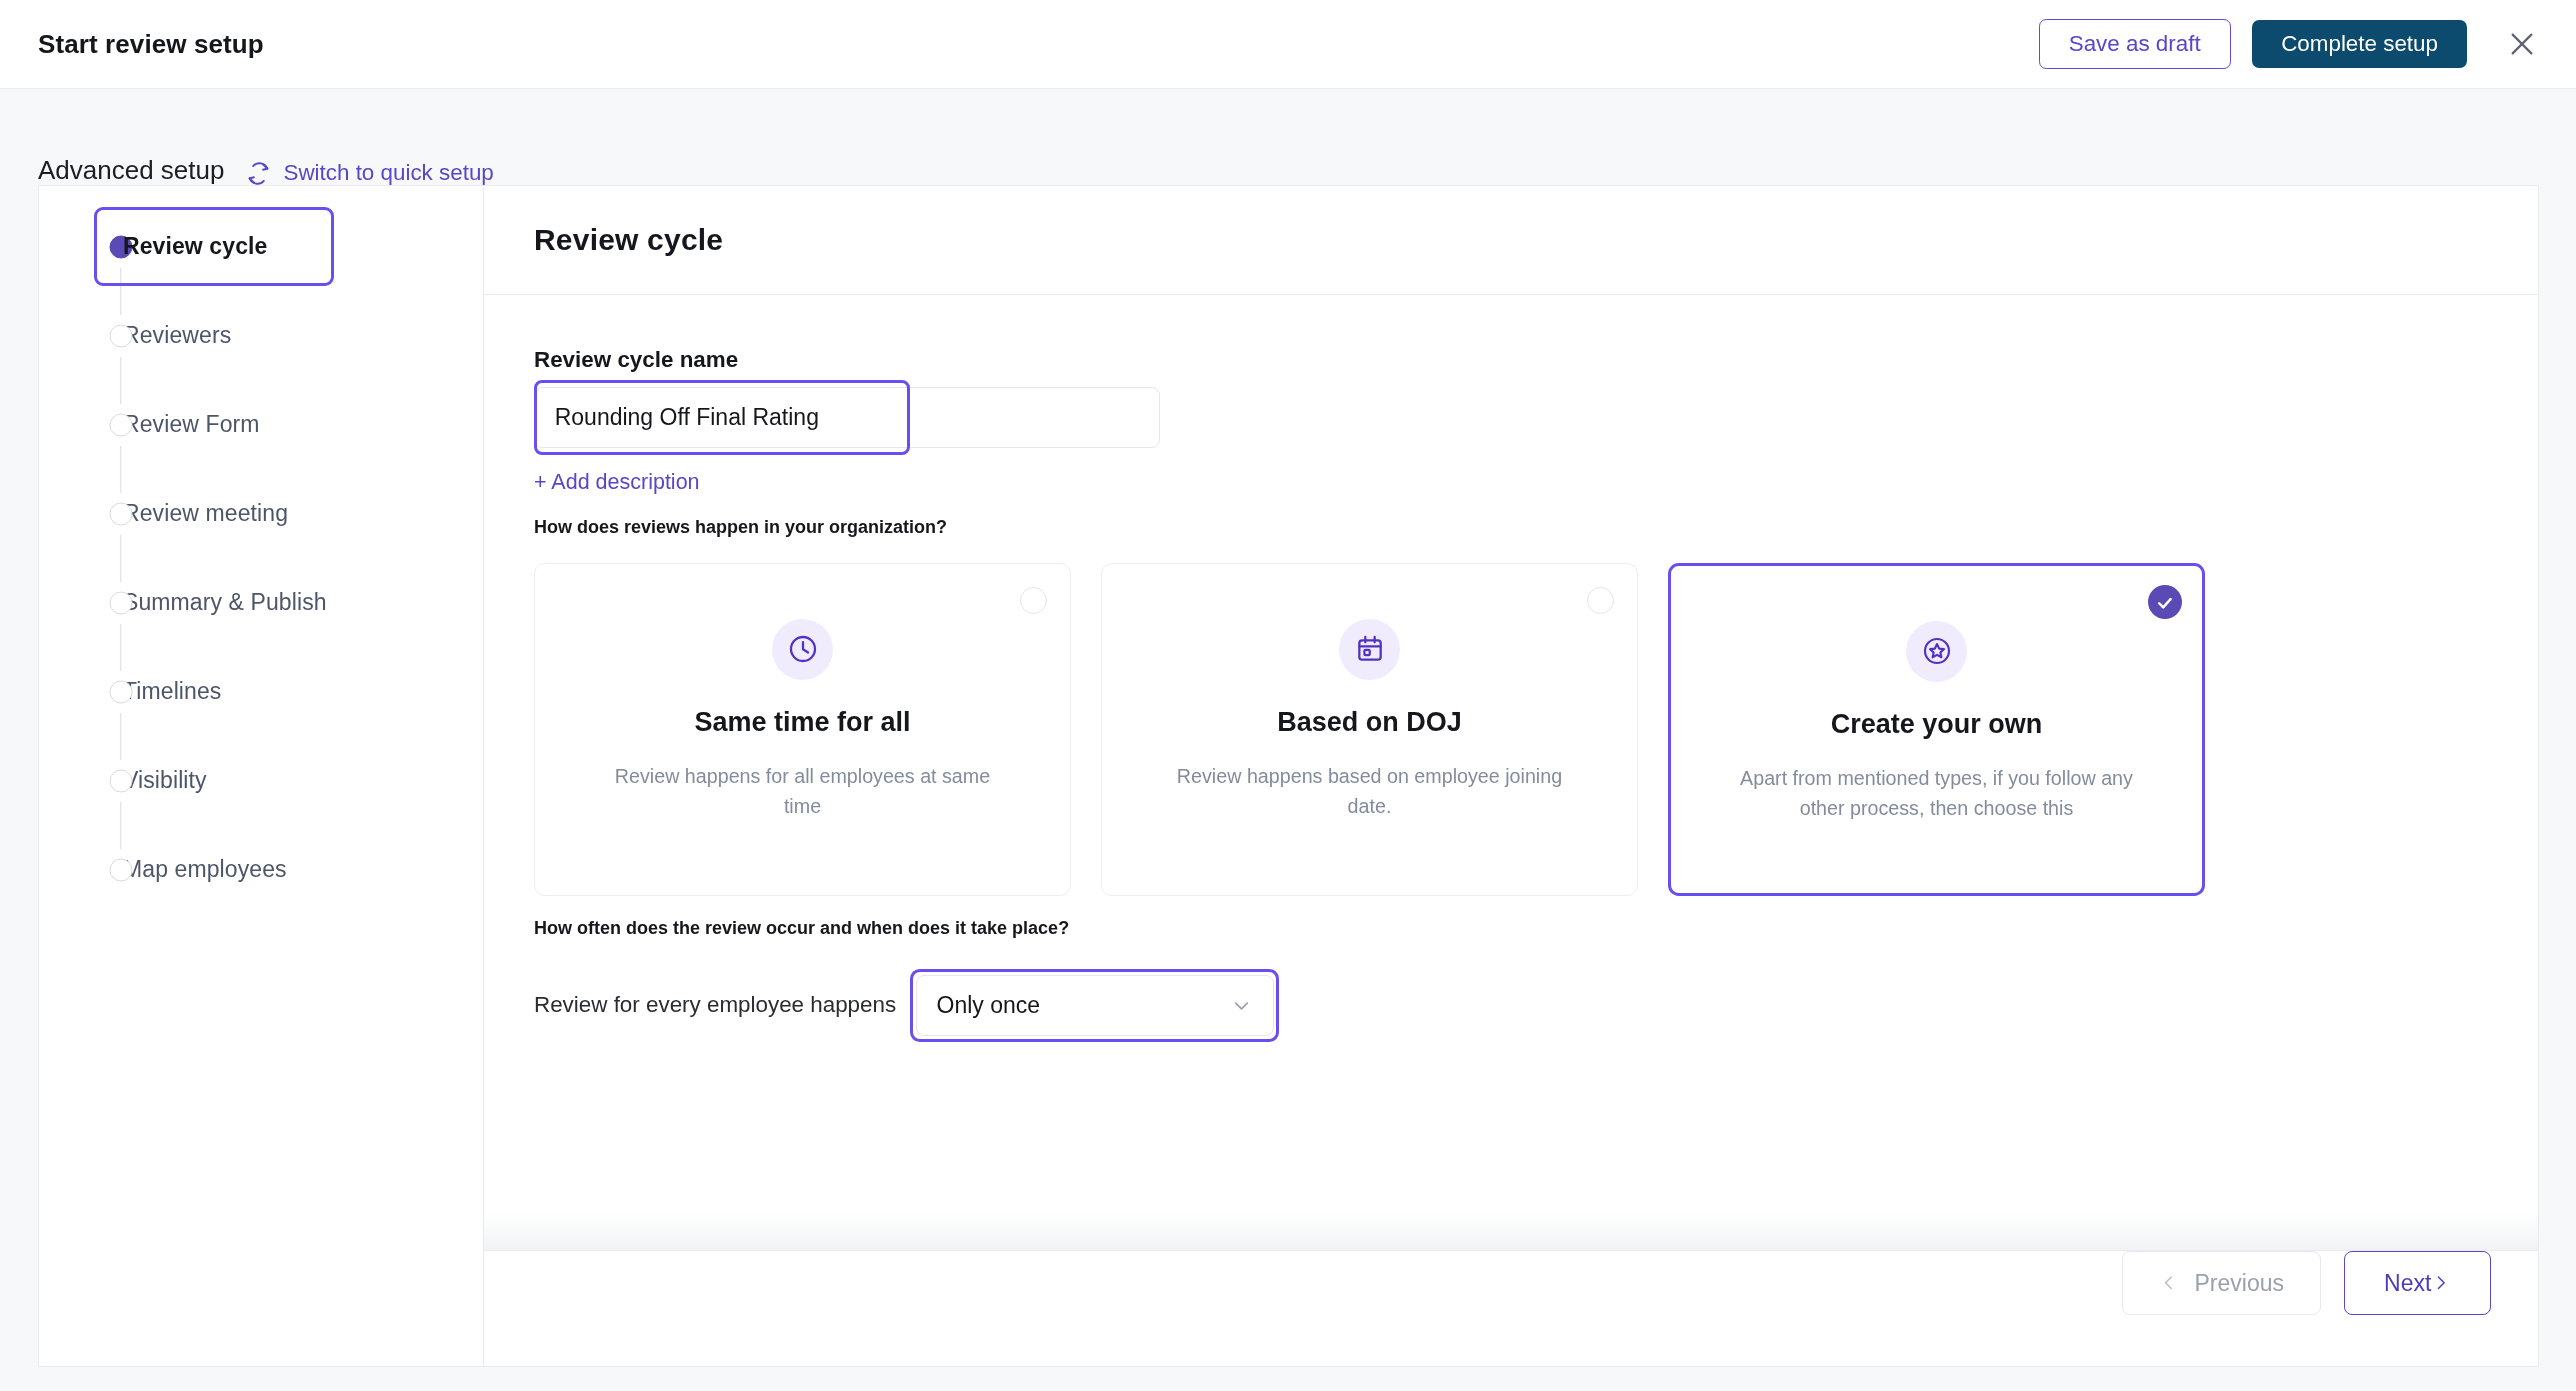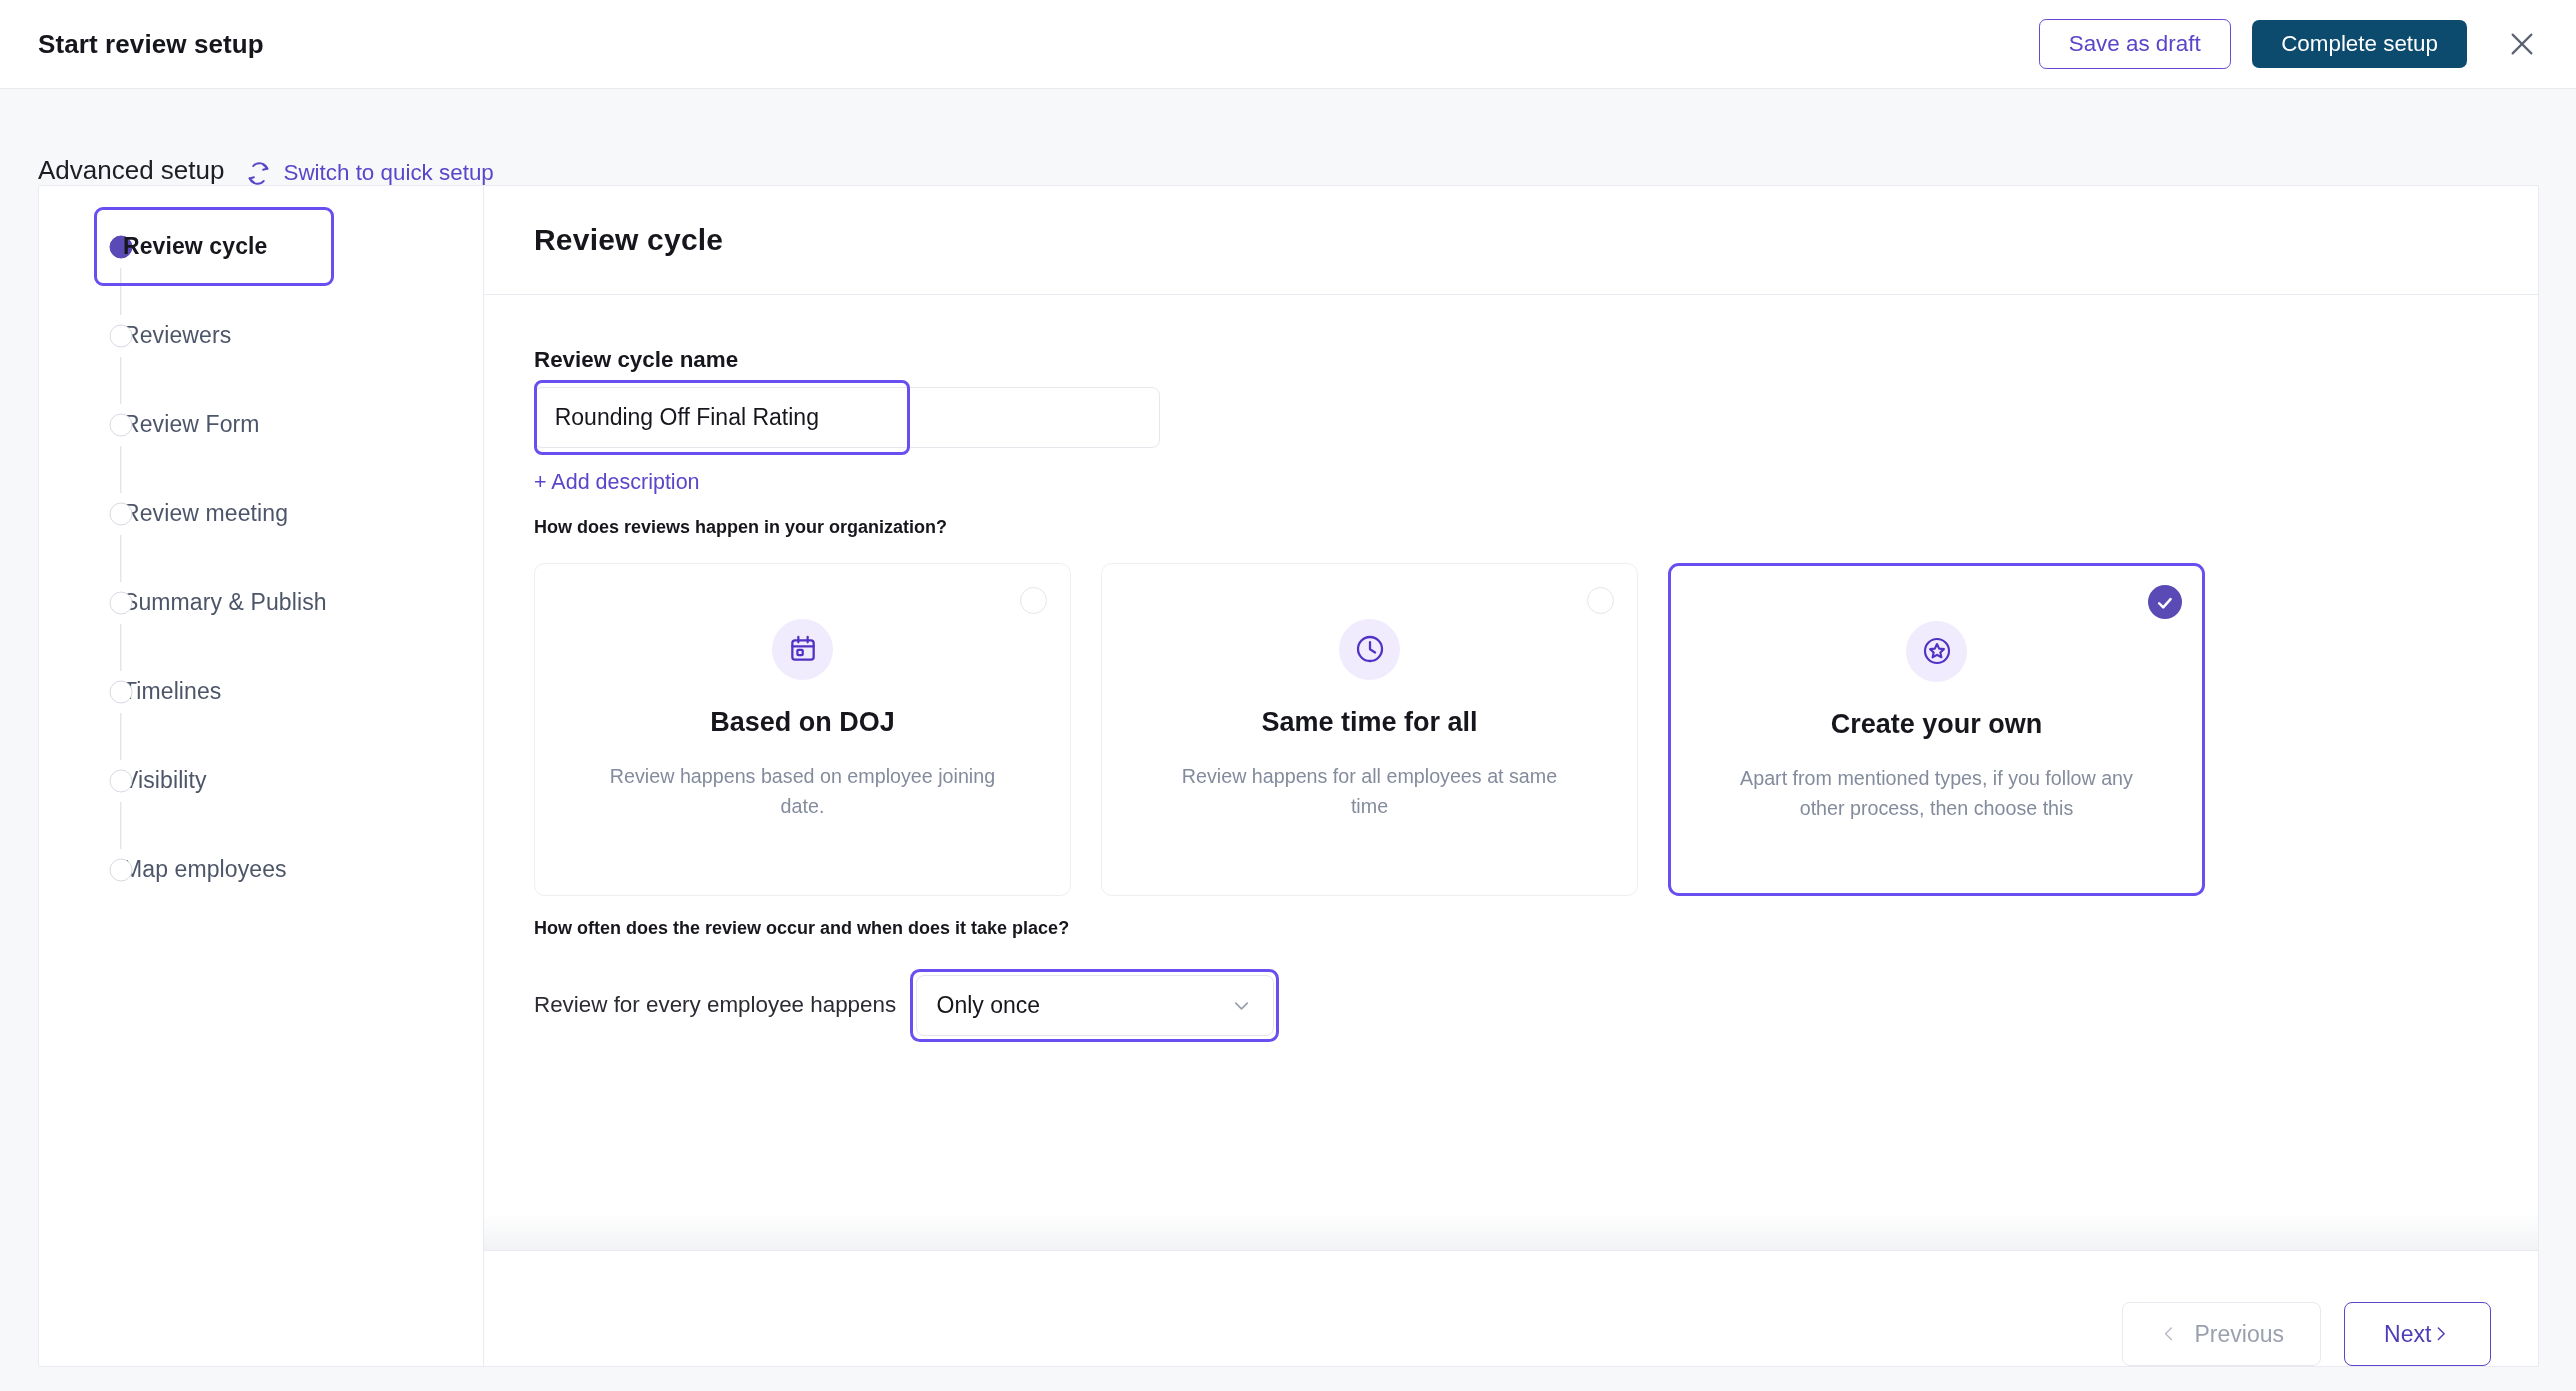--- a/index.html
+++ b/index.html
@@ -148,21 +148,21 @@
     font-size: 30px; font-weight: bold; color: #16161d; letter-spacing: 0.2px;
   }
   .panel-body {
     flex: 1;
     padding: 52px 50px 0 50px;
     position: relative;
   }
   .panel-foot {
     height: 116px;
     border-top: 0.9px solid #e9ebf0;
-    display: flex; align-items: flex-end; justify-content: flex-end;
+    display: flex; align-items: flex-start; justify-content: flex-end;
     padding-right: 47px;
     gap: 23px;
   }
   .btn-prev {
     height: 64px; padding: 0 36px;
     background: #ffffff;
     border: 1.3px solid #e7e9ee;
     border-radius: 8px;
     color: #9aa0ad; font-size: 23px; font-family: "Liberation Sans", sans-serif;
     display: flex; align-items: center; gap: 16px;
@@ -395,41 +395,41 @@
       <div class="add-desc">+ Add description</div>
 
       <div class="q-label">How does reviews happen in your organization?</div>
 
       <div class="cards-row">
 
         <div class="opt-card">
           <span class="opt-radio"></span>
           <span class="opt-icon">
             <svg width="32" height="32" viewBox="0 0 24 24" fill="none" stroke="#5232c4" stroke-width="1.7" stroke-linecap="round" stroke-linejoin="round">
+              <circle cx="12" cy="12" r="9"></circle>
+                <polyline points="12,6.8 12,12.2 15.8,14.6"></polyline>
+            </svg>
+          </span>
+          <div class="opt-title">Same time for all</div>
+          <div class="opt-desc">Review happens for all employees at same time</div>
+        </div>
+
+        <div class="opt-card">
+          <span class="opt-radio"></span>
+          <span class="opt-icon">
+            <svg width="32" height="32" viewBox="0 0 24 24" fill="none" stroke="#5232c4" stroke-width="1.7" stroke-linecap="round" stroke-linejoin="round">
               <rect x="4" y="5.5" width="16" height="14.5" rx="2"></rect>
               <line x1="4" y1="10" x2="20" y2="10"></line>
               <line x1="8.5" y1="3" x2="8.5" y2="7"></line>
               <line x1="15.5" y1="3" x2="15.5" y2="7"></line>
               <rect x="7.8" y="12.6" width="4" height="4" rx="0.8"></rect>
             </svg>
           </span>
           <div class="opt-title">Based on DOJ</div>
           <div class="opt-desc">Review happens based on employee joining date.</div>
-        </div>
-
-        <div class="opt-card">
-          <span class="opt-radio"></span>
-          <span class="opt-icon">
-            <svg width="32" height="32" viewBox="0 0 24 24" fill="none" stroke="#5232c4" stroke-width="1.7" stroke-linecap="round" stroke-linejoin="round">
-              <circle cx="12" cy="12" r="9"></circle>
-                <polyline points="12,6.8 12,12.2 15.8,14.6"></polyline>
-            </svg>
-          </span>
-          <div class="opt-title">Same time for all</div>
-          <div class="opt-desc">Review happens for all employees at same time</div>
         </div>
 
         <div class="opt-card selected">
           <span class="opt-check">
             <svg width="19.7" height="19.7" viewBox="0 0 24 24" fill="none" stroke="#ffffff" stroke-width="3" stroke-linecap="round" stroke-linejoin="round">
               <polyline points="5,12.5 10,17.5 19,7.5"></polyline>
             </svg>
           </span>
           <span class="opt-icon">
             <svg width="32" height="32" viewBox="0 0 24 24" fill="none" stroke="#5232c4" stroke-width="1.6" stroke-linecap="round" stroke-linejoin="round">

